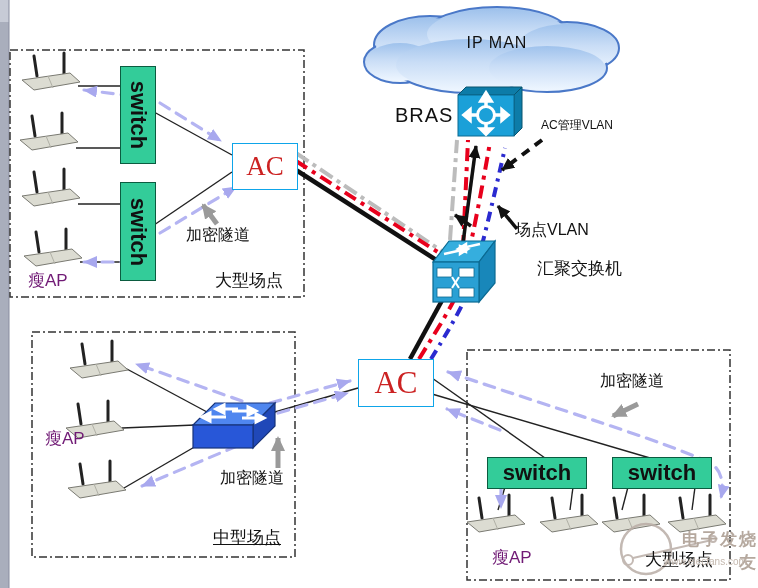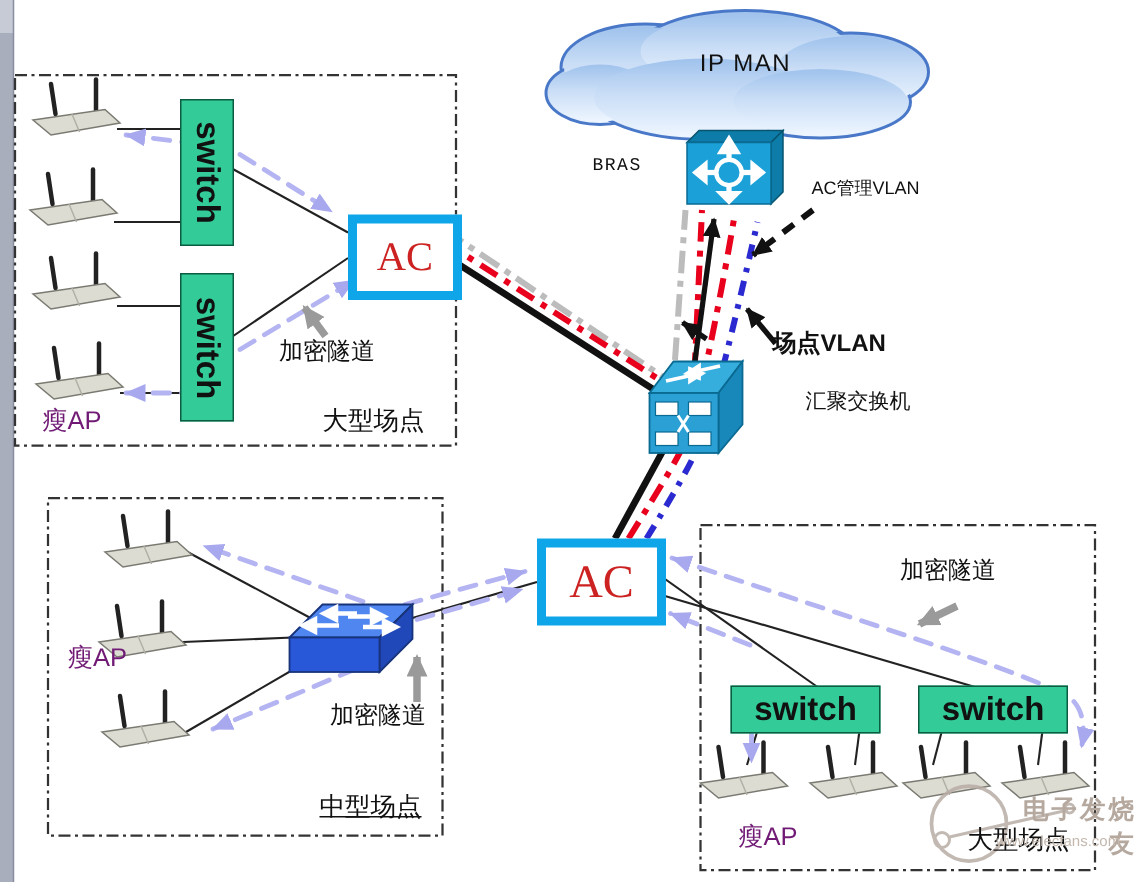--- a/index.html
+++ b/index.html
@@ -4,21 +4,21 @@
 <style>
   html,body{margin:0;padding:0;background:#fff;}
   #stage{
     position:relative;width:758px;height:588px;background:#ffffff;
     font-family:"Liberation Sans", sans-serif;overflow:hidden;
   }
   #diagram-svg{position:absolute;left:0;top:0;width:758px;height:588px;}
   .lbl{position:absolute;color:#111;font-size:16px;white-space:nowrap;line-height:1.1;}
   .lbl.red{color:#701a75;}
   .acbox{
-    position:absolute;background:#fff;border:6px solid #0ea5e9;
+    position:absolute;background:#fff;border:1px solid #0ea5e9;
     display:flex;align-items:center;justify-content:center;
     font-family:"Liberation Serif", serif;color:#cc2222;
   }
   .swbox{
     position:absolute;background:#33cc99;border:1px solid #0b5c40;
     display:flex;align-items:center;justify-content:center;
     color:#111;font-weight:bold;overflow:hidden;
   }
   .swbox .vert{transform:rotate(90deg);white-space:nowrap;font-size:22px;}
   .swbox .horiz{white-space:nowrap;font-size:22px;}
@@ -223,27 +223,27 @@
   <g opacity="0.85">
     <circle cx="646" cy="549" r="25" fill="none" stroke="#b9ada6" stroke-width="2.5"></circle>
     <circle cx="628" cy="560" r="5" fill="none" stroke="#b9ada6" stroke-width="2"></circle>
     <line x1="633" y1="558" x2="712" y2="540" stroke="#b9ada6" stroke-width="2"></line>
     <circle cx="713" cy="539" r="3" fill="none" stroke="#b9ada6" stroke-width="2"></circle>
   </g>
 </svg>
 
 <div class="lbl" style="left:447px;top:34px;width:100px;text-align:center;font-size:16px;letter-spacing:1px;">IP MAN</div>
 
-<div class="lbl" style="left:395px;top:104px;font-size:12px;letter-spacing:1px;font-family:Liberation Mono, monospace;">BRAS</div>
+<div class="lbl" style="left:395px;top:104px;font-size:20px;letter-spacing:1px;">BRAS</div>
 
 <div class="lbl" style="left:541px;top:119px;font-size:12px;">AC管理VLAN</div>
 
-<div class="lbl" style="left:515px;top:221px;font-size:16px;font-weight:bold;">场点VLAN</div>
-
-<div class="lbl" style="left:497px;top:260px;font-size:14px;padding-left:40px;">汇聚交换机</div>
+<div class="lbl" style="left:515px;top:221px;font-size:16px;">场点VLAN</div>
+
+<div class="lbl" style="left:497px;top:260px;font-size:17px;padding-left:40px;">汇聚交换机</div>
 
 <div class="acbox" style="left:232px;top:143px;width:64px;height:45px;font-size:27px;">
   <span>AC</span>
 </div>
 
 <div class="acbox" style="left:358px;top:359px;width:74px;height:46px;font-size:31px;">
   <span>AC</span>
 </div>
 
 <div class="swbox" style="left:120px;top:66px;width:34px;height:96px;">

